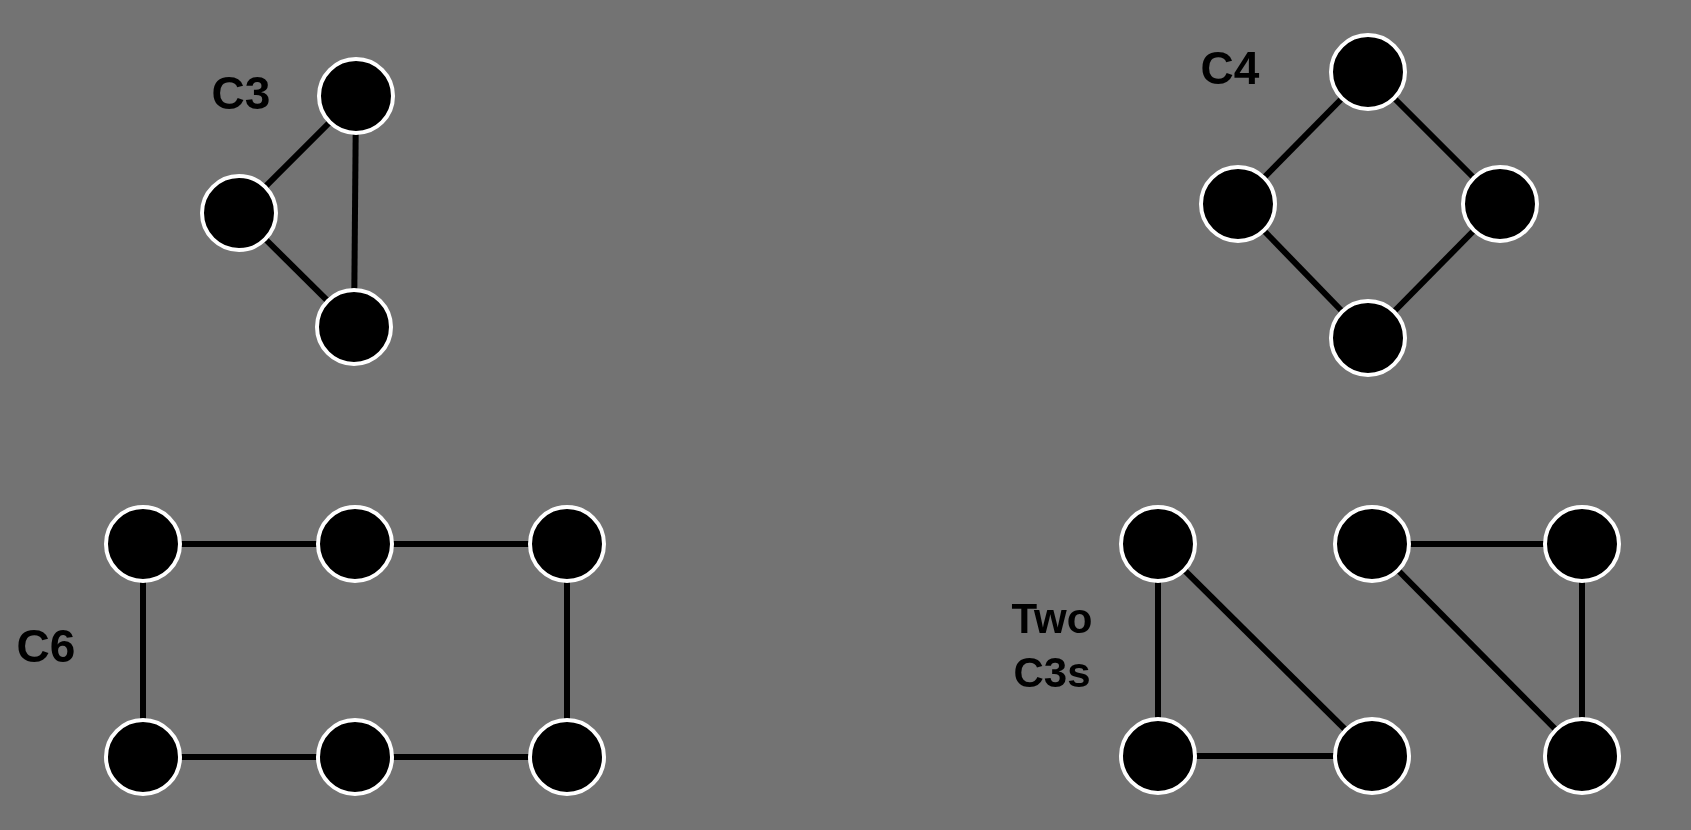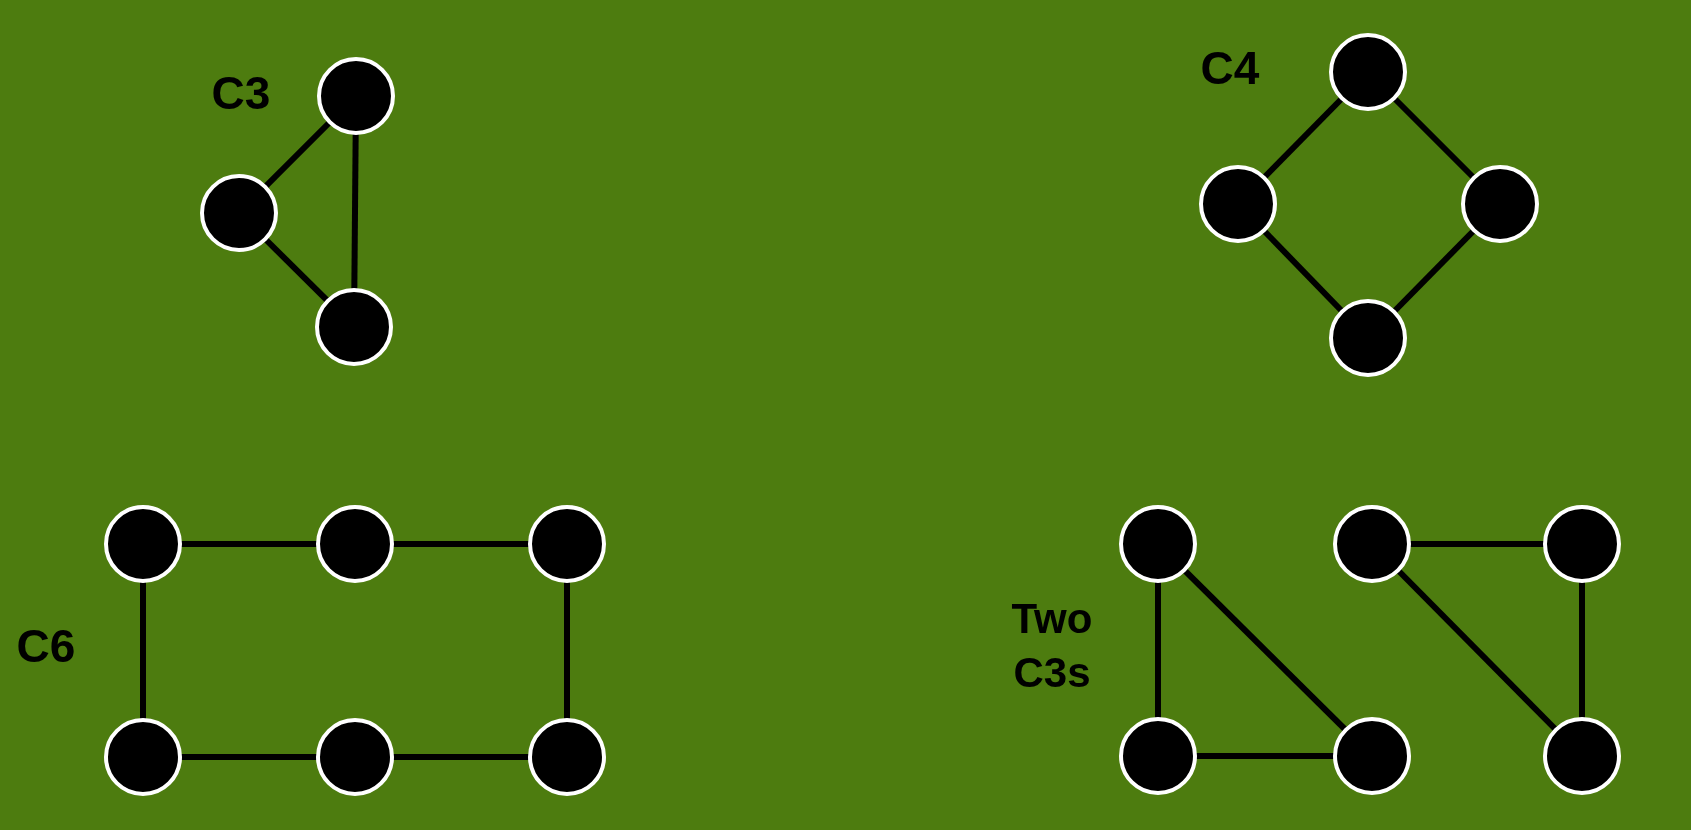--- a/index.html
+++ b/index.html
@@ -8,21 +8,21 @@
     background: #ffffff;
     width: 1691px;
     height: 830px;
     overflow: hidden;
     font-family: "Liberation Sans", sans-serif;
   }
   .stage {
     position: relative;
     width: 1691px;
     height: 830px;
-    background: #4d7c0f;
+    background: #737373;
   }
   svg.diagram {
     position: absolute;
     left: 0;
     top: 0;
     display: block;
   }
   .graph-label {
     font-family: "Liberation Sans", "DejaVu Sans", sans-serif;
     font-weight: 700;

